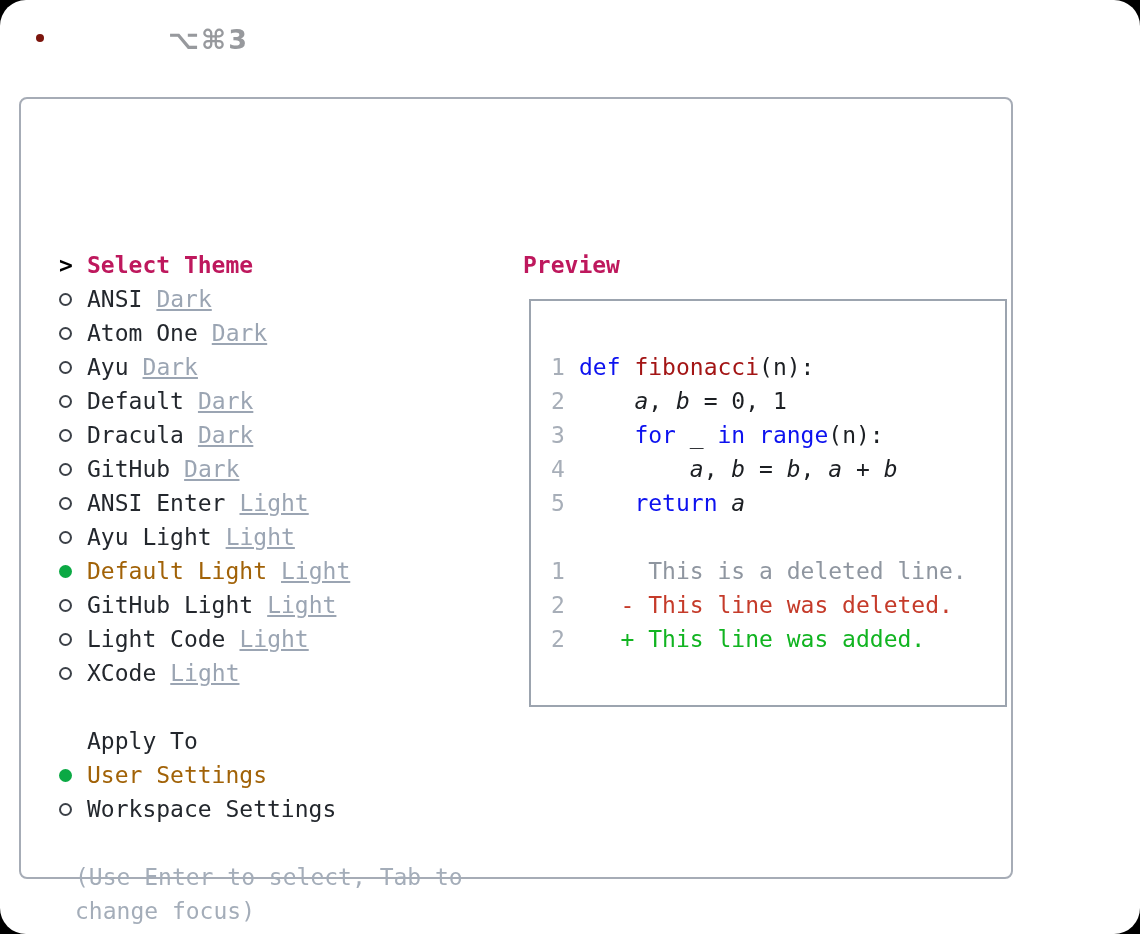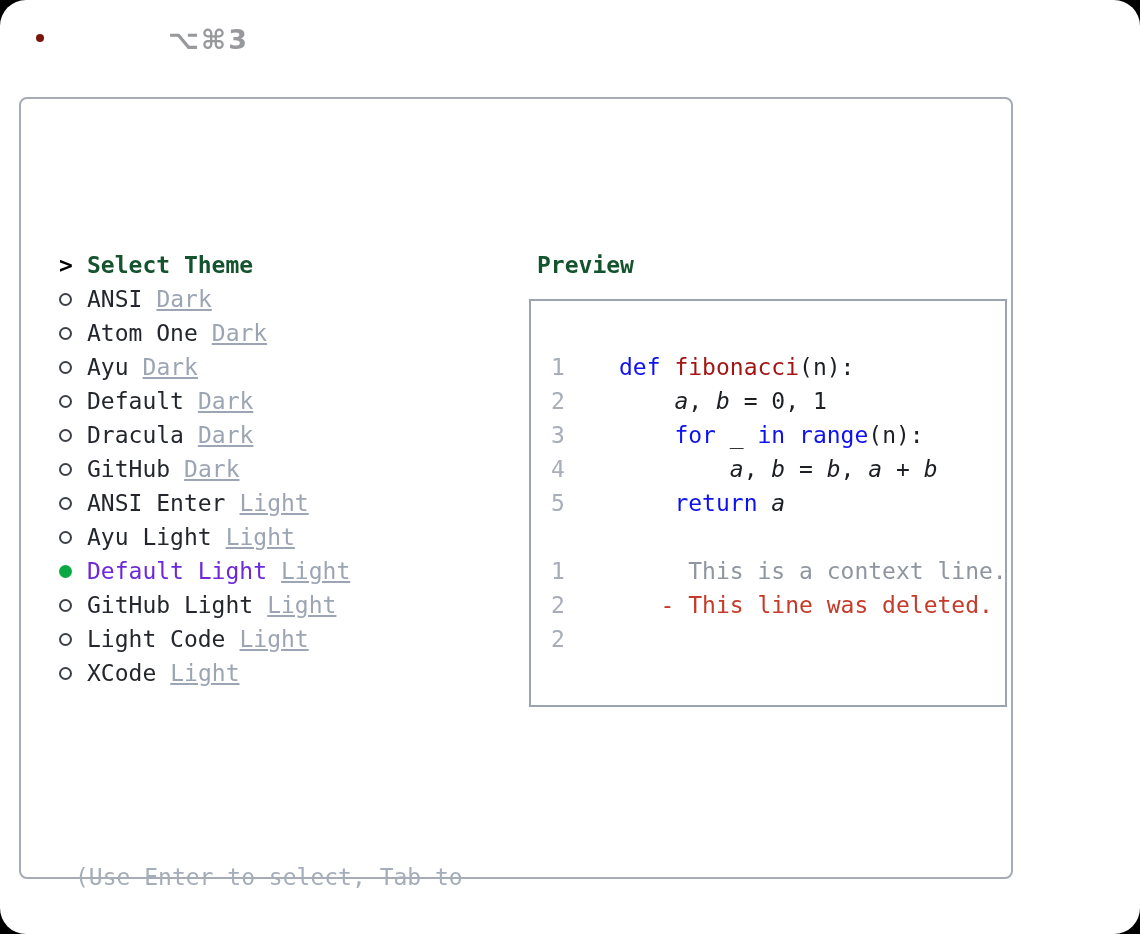--- a/index.html
+++ b/index.html
@@ -31,36 +31,36 @@
     position: absolute; left: 19px; top: 97px; width: 994px; height: 782px;
     border: 2px solid #a6acb6; border-radius: 8px; background: #fff;
   }
   .row { display: flex; align-items: center; height: 34px; font-size: 23px; color: #23272d; }
   .marker { width: 28px; display: flex; align-items: center; flex: 0 0 28px; }
   .prompt { font-weight: 700; color: #000; }
   .circle { width: 13px; height: 13px; border-radius: 50%; border: 2px solid #3c4148; }
   .circle.filled { border: none; background: #0ba944; }
   .name { white-space: pre; }
   .tag { white-space: pre; color: #9ba5b3; margin-left: 14px; text-decoration: underline; }
-  .row.selected .name { color: #6d28d9; }
-  .hdr { font-weight: 700; color: #14532d; white-space: pre; }
+  .row.selected .name { color: #a16207; }
+  .hdr { font-weight: 700; color: #be185d; white-space: pre; }
   .theme-list { position: absolute; left: 38px; top: 149px; }
   .apply-to   { position: absolute; left: 38px; top: 625px; }
   .footer     { position: absolute; left: 54px; top: 761px; }
   .footer .row { color: #a4adb9; white-space: pre; }
   
-  .preview-header { position: absolute; left: 516px; top: 149px; }
+  .preview-header { position: absolute; left: 502px; top: 149px; }
   .preview-box {
     position: absolute; left: 508px; top: 200px; width: 478px; height: 408px;
     border: 2px solid #9ca4af; background: #fff; overflow: hidden;
   }
   .plines { padding-top: 49px; }
   .pline { display: flex; height: 34px; align-items: center; font-size: 23px; }
   .ln { flex: 0 0 48px; padding-left: 20px; color: #a7aeb8; white-space: pre; }
-  .pcode { white-space: pre; color: #1c1f23; margin-left: 40px; }
+  .pcode { white-space: pre; color: #1c1f23; }
   .seg { white-space: pre; }
   .seg.keyword  { color: #0d12ef; }
   .seg.function { color: #a31515; }
   .seg.context  { color: #8f96a0; }
   .seg.deleted  { color: #c53b2a; }
   .seg.added    { color: #11b421; }
   .seg.it { font-style: italic; }
 </style>
 </head>
 <body>
@@ -166,23 +166,44 @@
           <div class="row">
             <span class="marker">
               <span class="circle"></span>
             </span>
             <span class="name">XCode</span>
             <span class="tag">Light</span>
           </div>
         </div>
     </div>
 
+    <div class="apply-to">
+      <div class="row">
+        <span class="marker"></span>
+        <span class="name">Apply To</span>
+      </div>
+      <div id="apply-options">
+          <div class="row selected">
+            <span class="marker">
+              <span class="circle filled"></span>
+            </span>
+            <span class="name">User Settings</span>
+          </div>
+          <div class="row">
+            <span class="marker">
+              <span class="circle"></span>
+            </span>
+            <span class="name">Workspace Settings</span>
+          </div>
+        </div>
+    </div>
 
     <div class="footer">
       <div class="row">(Use Enter to select, Tab to</div>
+      <div class="row">change focus)</div>
     </div>
 
     <div class="preview-header row">
       <span class="hdr">Preview</span>
     </div>
 
     <div class="preview-box">
       <div class="plines" id="preview-lines">
           <div class="pline">
             <span class="ln">1</span>
@@ -203,26 +224,27 @@
           <div class="pline">
             <span class="ln">5</span>
             <span class="pcode"><span class="seg">    </span><span class="seg keyword">return</span><span class="seg"> </span><span class="seg it">a</span></span>
           </div>
           <div class="pline">
             <span class="ln"></span>
             <span class="pcode"></span>
           </div>
           <div class="pline">
             <span class="ln">1</span>
-            <span class="pcode"><span class="seg context">     This is a context line.</span></span>
+            <span class="pcode"><span class="seg context">     This is a deleted line.</span></span>
           </div>
           <div class="pline">
             <span class="ln">2</span>
             <span class="pcode"><span class="seg deleted">   - This line was deleted.</span></span>
           </div>
           <div class="pline">
             <span class="ln">2</span>
+            <span class="pcode"><span class="seg added">   + This line was added.</span></span>
           </div>
         </div>
     </div>
 
   </div>
 </div>
 
 </body></html>

